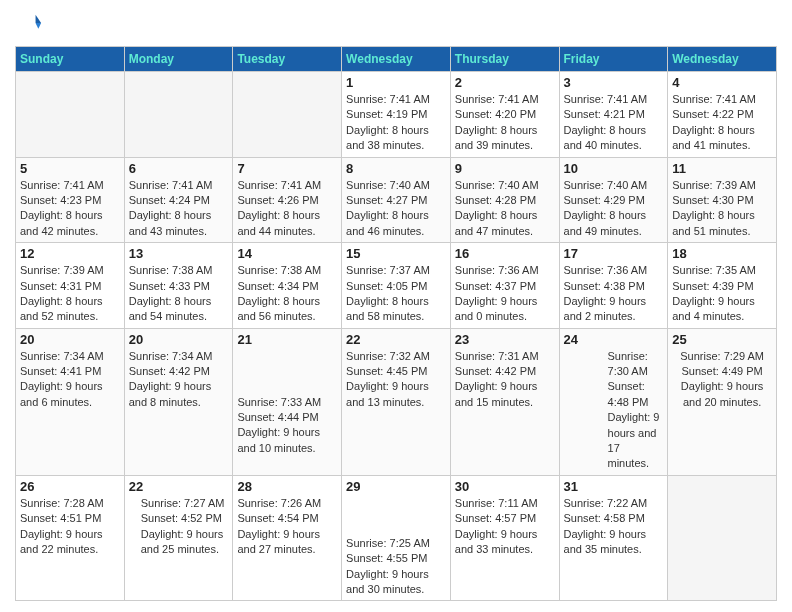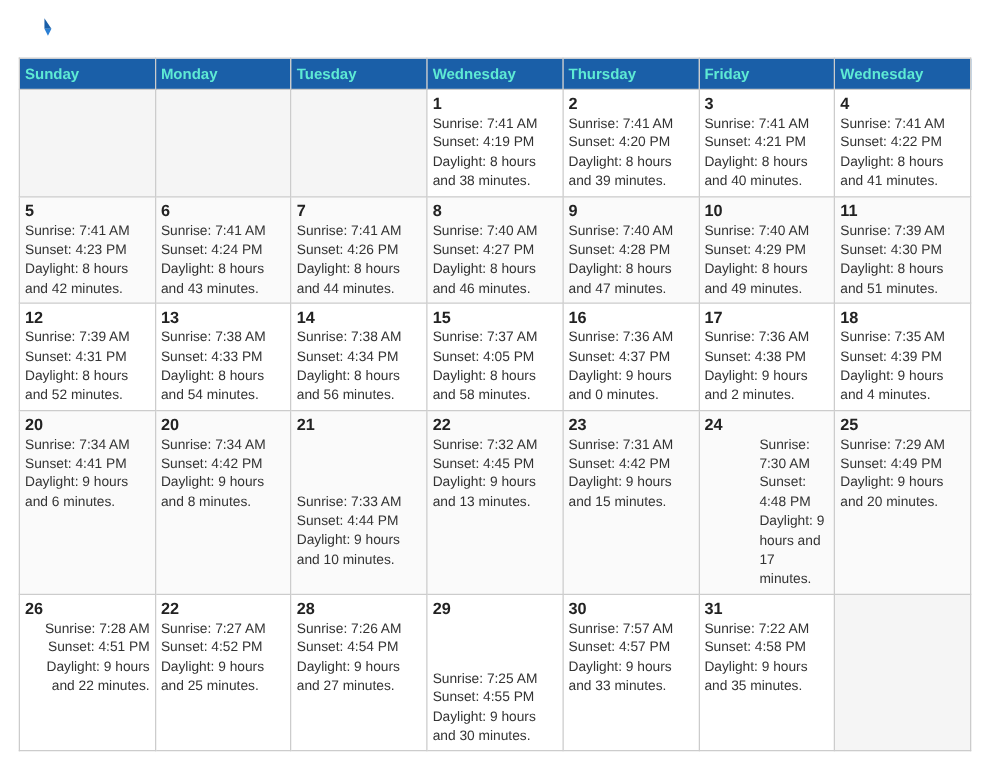--- a/index.html
+++ b/index.html
@@ -275,53 +275,53 @@
 Daylight: 9 hours and 15 minutes.</div>
           </td>
           <td>
             <span class="day-number">24</span>
             <div class="day-info" style="white-space: pre-line; margin-left: 44px;">Sunrise: 7:30 AM
 Sunset: 4:48 PM
 Daylight: 9 hours and 17 minutes.</div>
           </td>
           <td>
             <span class="day-number">25</span>
-            <div class="day-info" style="white-space: pre-line;">Sunrise: 7:29 AM
+            <div class="day-info" style="white-space: pre-line; text-align: center;">Sunrise: 7:29 AM
 Sunset: 4:49 PM
 Daylight: 9 hours and 20 minutes.</div>
           </td>
         </tr>
         <tr>
           <td>
             <span class="day-number">26</span>
-            <div class="day-info" style="white-space: pre-line; text-align: right;">Sunrise: 7:28 AM
+            <div class="day-info" style="white-space: pre-line;">Sunrise: 7:28 AM
 Sunset: 4:51 PM
 Daylight: 9 hours and 22 minutes.</div>
           </td>
           <td>
             <span class="day-number">22</span>
-            <div class="day-info" style="white-space: pre-line;">Sunrise: 7:27 AM
+            <div class="day-info" style="white-space: pre-line; margin-left: 12px;">Sunrise: 7:27 AM
 Sunset: 4:52 PM
 Daylight: 9 hours and 25 minutes.</div>
           </td>
           <td>
             <span class="day-number">28</span>
             <div class="day-info" style="white-space: pre-line;">Sunrise: 7:26 AM
 Sunset: 4:54 PM
 Daylight: 9 hours and 27 minutes.</div>
           </td>
           <td>
             <span class="day-number">29</span>
             <div class="day-info" style="white-space: pre-line; margin-top: 42px;">Sunrise: 7:25 AM
 Sunset: 4:55 PM
 Daylight: 9 hours and 30 minutes.</div>
           </td>
           <td>
             <span class="day-number">30</span>
-            <div class="day-info" style="white-space: pre-line;">Sunrise: 7:57 AM
+            <div class="day-info" style="white-space: pre-line;">Sunrise: 7:11 AM
 Sunset: 4:57 PM
 Daylight: 9 hours and 33 minutes.</div>
           </td>
           <td>
             <span class="day-number">31</span>
             <div class="day-info" style="white-space: pre-line;">Sunrise: 7:22 AM
 Sunset: 4:58 PM
 Daylight: 9 hours and 35 minutes.</div>
           </td>
           <td class="empty"></td>

